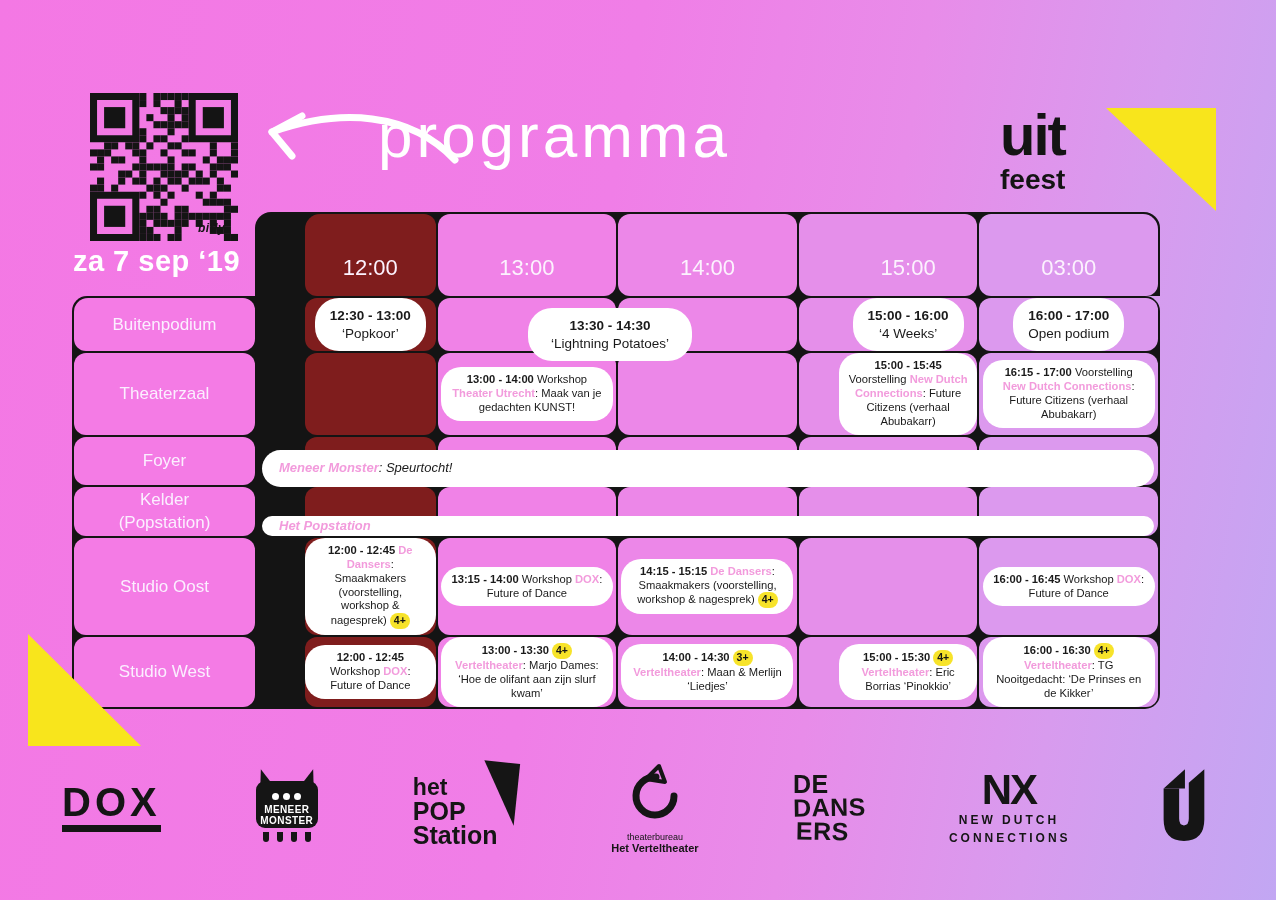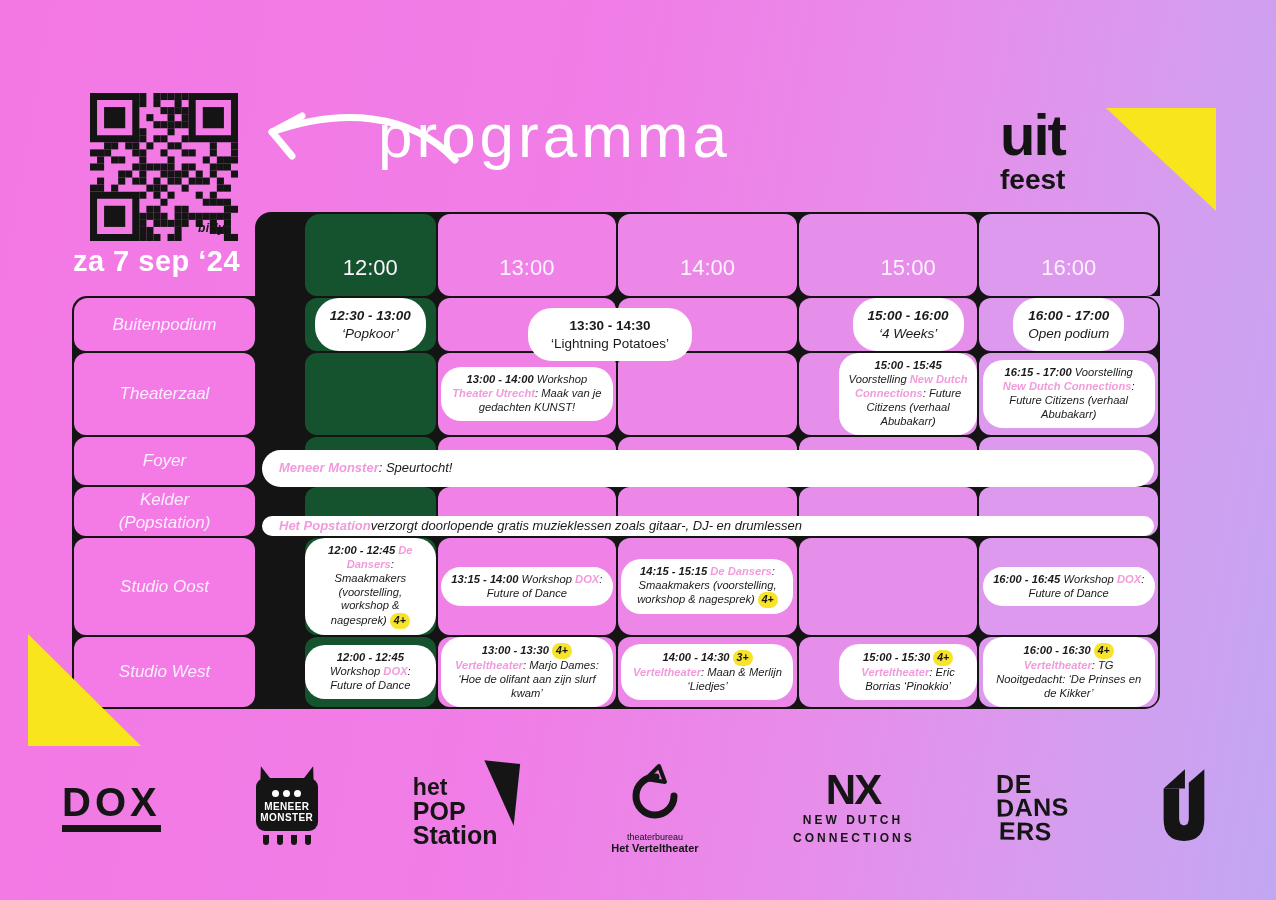--- a/index.html
+++ b/index.html
@@ -31,25 +31,25 @@
     background:#141414; border-radius:16px 16px 0 0; z-index:1;
   }
   .hcell { display:flex; align-items:flex-end; justify-content:center; padding-bottom:15px;
            border-radius:12px; color:#FCF2FE; font-size:22px; }
   .hcell:first-child{ border-top-left-radius:15px; } .hcell:last-child{ border-top-right-radius:15px; }
   .sched-body {
     position:absolute; left:72px; top:296px; width:1088px; height:413px;
     display:grid; grid-template-columns:181px repeat(5,1fr); grid-auto-rows:1fr;
     gap:2px; padding:2px; background:#141414; border-radius:15px; z-index:1;
   }
-  .cell { display:flex; align-items:center; justify-content:center; border-radius:12px;font-style:italic; }
+  .cell { display:flex; align-items:center; justify-content:center; border-radius:12px; }
   .sched-body .cell:nth-child(1){ border-top-left-radius:14px; }
   .sched-body .cell:nth-child(31){ border-bottom-left-radius:14px; }
   .sched-body .cell:nth-child(36){ border-bottom-right-radius:14px; }
-  .c0{ background:#F47BE5; } .c1{ background:#14532d;margin-left:48px; } .c2{ background:#F082E7; }
+  .c0{ background:#F47BE5; } .c1{ background:#7f1d1d;margin-left:48px; } .c2{ background:#F082E7; }
   .c3{ background:#EC87E8; } .c4{ background:#E58FEA;padding-left:40px; } .c5{ background:#DC99EE; }
   .lbl { color:#FBEFFF; font-size:17px; text-align:center; white-space:pre-line; line-height:1.3; }
   
   .pill { background:#fff; border-radius:20px; padding:6px 9px; max-width:172px;
           font-size:11.2px; line-height:1.24; text-align:center; color:#1a1a1a; }
   .pill.big { font-size:13.5px; line-height:1.3; padding:9px 15px; border-radius:24px; }
   .sg-time { font-weight:700; }
   .sg-name { font-weight:700; color:#F29BDC; }
   .sg-badge { display:inline-block; background:#F7E32A; border-radius:999px; padding:1px 4px 2px;
               font-weight:700; font-size:10.5px; color:#151515; margin-left:3px; }
@@ -61,21 +61,21 @@
   .ov-row-wide.r3 { top:220px; height:20px; }
   
   .logos { position:absolute; left:62px; right:62px; top:752px; height:112px;
            display:flex; justify-content:space-between; align-items:center; color:#151515; }
   .dox-text { font-size:40px; font-weight:800; letter-spacing:4px; line-height:.9;
               border-bottom:7px solid #151515; padding-bottom:5px; display:inline-block; }
   .monster { position:relative; width:86px; text-align:center; }
   .m-horn { position:absolute; top:-2px; width:0; height:0; border-style:solid; }
   .m-horn.l { left:14px; border-width:0 5px 14px 5px; border-color:transparent transparent #151515; transform:rotate(-18deg); }
   .m-horn.r { right:14px; border-width:0 5px 14px 5px; border-color:transparent transparent #151515; transform:rotate(18deg); }
-  .m-body { background:#151515; border-radius:9px; width:62px; margin:10px auto 0; padding:5px 3px 7px; }
+  .m-body { background:#151515; border-radius:9px; width:62px; margin:10px auto 0; padding:5px 3px 1px; }
   .m-eyes i { display:inline-block; width:7px; height:7px; background:#fff; border-radius:50%; margin:0 2px; }
   .m-line { color:#fff; font-weight:800; font-size:10px; line-height:1.15; letter-spacing:.4px; }
   .m-legs i { display:inline-block; width:6px; height:10px; background:#151515; margin:0 4px; border-radius:0 0 3px 3px; }
   .pop { position:relative; width:104px; }
   .pop-tri { position:absolute; right:0; top:-6px; width:0; height:0;
              border-top:62px solid #151515; border-left:36px solid transparent; transform:rotate(6deg); }
   .pop-l { font-weight:800; font-size:25px; line-height:.98; }
   .pop-l.het { font-size:23px;margin-top:8px; }
   .vertel { text-align:center; width:110px; }
   .vt-cap1 { font-size:9px; margin-top:3px; }
@@ -244,21 +244,21 @@
           <rect x="140" y="140" width="7" height="7"></rect>
           <path fill-rule="evenodd" d="M0 0h49v49h-49z M7 7h35v35h-35z"></path>
           <rect x="14" y="14" width="21" height="21"></rect>
           <path fill-rule="evenodd" d="M98 0h49v49h-49z M105 7h35v35h-35z"></path>
           <rect x="112" y="14" width="21" height="21"></rect>
           <path fill-rule="evenodd" d="M0 98h49v49h-49z M7 105h35v35h-35z"></path>
           <rect x="14" y="112" width="21" height="21"></rect>
         </g>
       </svg></div>
   <div class="bitly">bitly</div>
-  <div class="date">za 7 sep ‘24</div>
+  <div class="date">za 7 sep ‘19</div>
 
   <svg class="arrow" width="215" height="72" viewBox="0 0 215 72">
     <path d="M205 62 C 160 14, 90 10, 22 34" fill="none" stroke="#fff" stroke-width="7" stroke-linecap="round"></path>
     <path d="M22 34 L52 18 M22 34 L42 58" fill="none" stroke="#fff" stroke-width="7" stroke-linecap="round"></path>
   </svg>
 
   <div class="title">programma</div>
 
   <div class="uitfeest">
     <div class="uit">uit</div>
@@ -266,21 +266,21 @@
   </div>
 
   <div class="tri-tr"></div>
   <div class="tri-bl"></div>
 
   <div class="sched-header">
       <div class="hcell c1">12:00</div>
       <div class="hcell c2">13:00</div>
       <div class="hcell c3">14:00</div>
       <div class="hcell c4">15:00</div>
-      <div class="hcell c5">16:00</div>
+      <div class="hcell c5">03:00</div>
     </div>
   <div class="sched-body">
       <div class="cell lbl c0">Buitenpodium</div>
       <div class="cell c1">
         <div class="pill big"><span class="sg-time">12:30 - 13:00</span><br><span class="sg-text">‘Popkoor’</span></div>
       </div>
       <div class="cell c2"></div>
       <div class="cell c3"></div>
       <div class="cell c4">
         <div class="pill big"><span class="sg-time">15:00 - 16:00</span><br><span class="sg-text">‘4 Weeks’</span></div>
@@ -313,21 +313,20 @@
       </div>
       <div class="cell lbl c0">Kelder
 (Popstation)</div>
       <div class="cell c1"></div>
       <div class="cell c2"></div>
       <div class="cell c3"></div>
       <div class="cell c4"></div>
       <div class="cell c5"></div>
       <div class="pill overlay ov-row-wide r3">
         <span class="sg-name">Het Popstation</span>
-        <span class="sg-text"> verzorgt doorlopende gratis muzieklessen zoals gitaar-, DJ- en drumlessen</span>
       </div>
       <div class="cell lbl c0">Studio Oost</div>
       <div class="cell c1">
         <div class="pill"><span class="sg-time">12:00 - 12:45</span><span class="sg-name"> De Dansers</span><span class="sg-text">: Smaakmakers (voorstelling, workshop &amp; nagesprek)</span><span class="sg-badge">4+</span></div>
       </div>
       <div class="cell c2">
         <div class="pill"><span class="sg-time">13:15 - 14:00</span><span class="sg-text"> Workshop </span><span class="sg-name">DOX</span><span class="sg-text">: Future of Dance</span></div>
       </div>
       <div class="cell c3">
         <div class="pill"><span class="sg-time">14:15 - 15:15</span><span class="sg-name"> De Dansers</span><span class="sg-text">: Smaakmakers (voorstelling, workshop &amp; nagesprek)</span><span class="sg-badge">4+</span></div>
@@ -375,29 +374,29 @@
       <div class="pop-l">Station</div>
     </div>
     <div class="logo vertel">
       <svg width="58" height="62" viewBox="0 0 58 62">
         <path d="M30 14 A 19 19 0 1 0 48 33" fill="none" stroke="#151515" stroke-width="7" stroke-linecap="round"></path>
         <path d="M20 16 L33 3 L39 19 Z" fill="none" stroke="#151515" stroke-width="4" stroke-linejoin="round"></path>
       </svg>
       <div class="vt-cap1">theaterbureau</div>
       <div class="vt-cap2">Het Verteltheater</div>
     </div>
+    <div class="logo dansers">
+      <div class="dd-l">DE</div>
+      <div class="dd-l">DANS</div>
+      <div class="dd-l">ERS</div>
+    </div>
     <div class="logo ndc">
       <div class="ndc-mark">NX</div>
       <div class="ndc-cap">NEW DUTCH</div>
       <div class="ndc-cap">CONNECTIONS</div>
-    </div>
-    <div class="logo dansers">
-      <div class="dd-l">DE</div>
-      <div class="dd-l">DANS</div>
-      <div class="dd-l">ERS</div>
     </div>
     <div class="logo tu">
       <svg width="62" height="84" viewBox="0 0 64 84">
         <path d="M12 24 L34 4 L34 24 Z" fill="#151515"></path>
         <path d="M12 24 L12 56 Q12 78 33 78 Q54 78 54 56 L54 4 L38 18 L38 55 Q38 62 33 62 Q28 62 28 55 L28 24 Z" fill="#151515"></path>
       </svg>
     </div>
   </div>
 </div>
 

